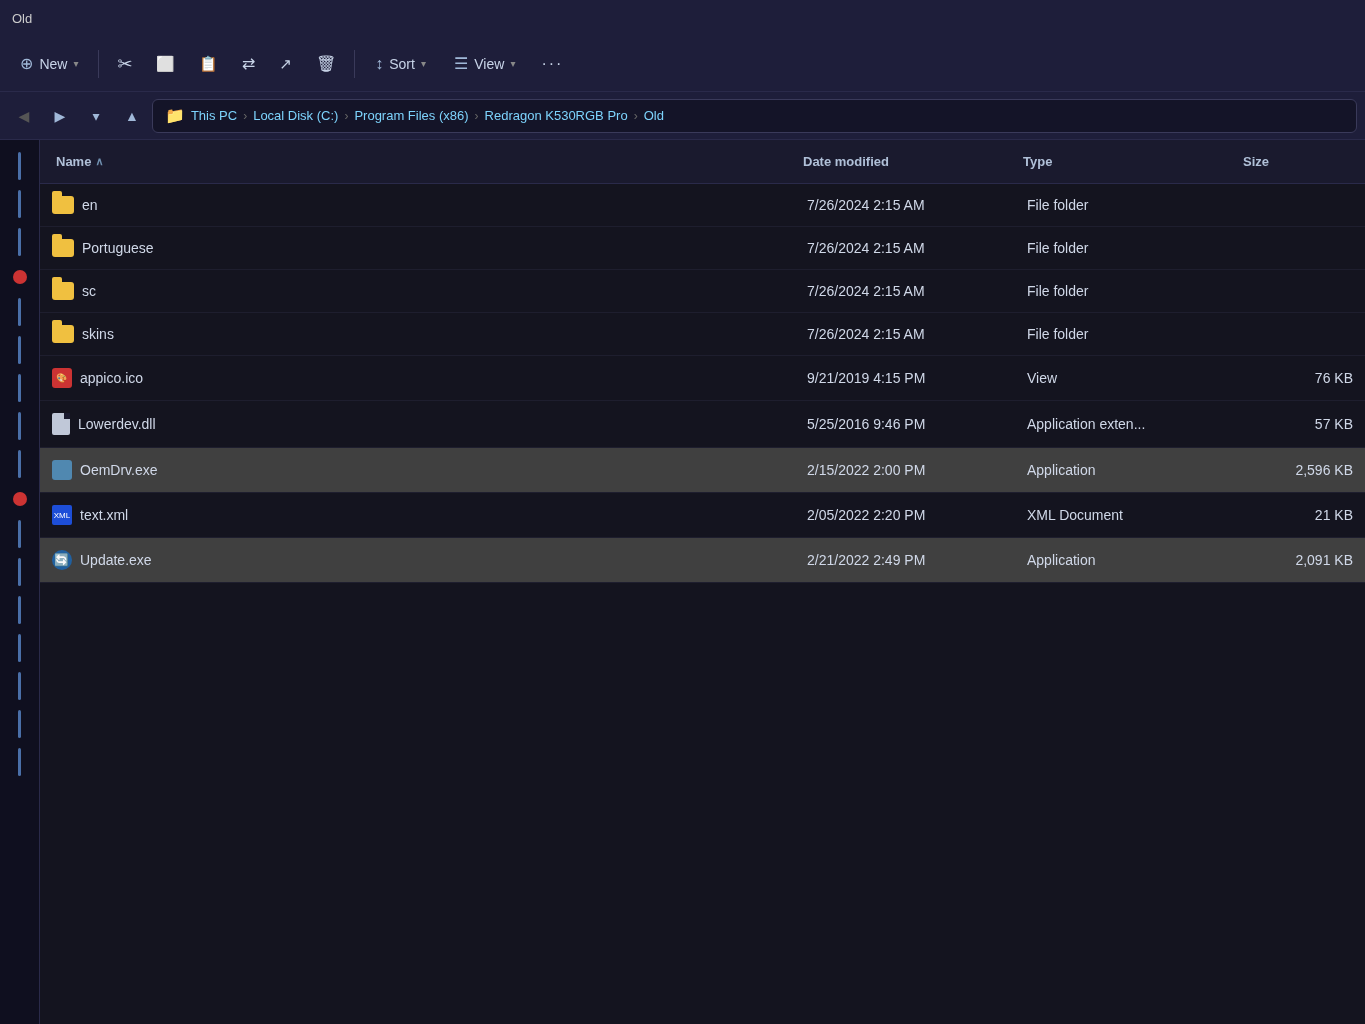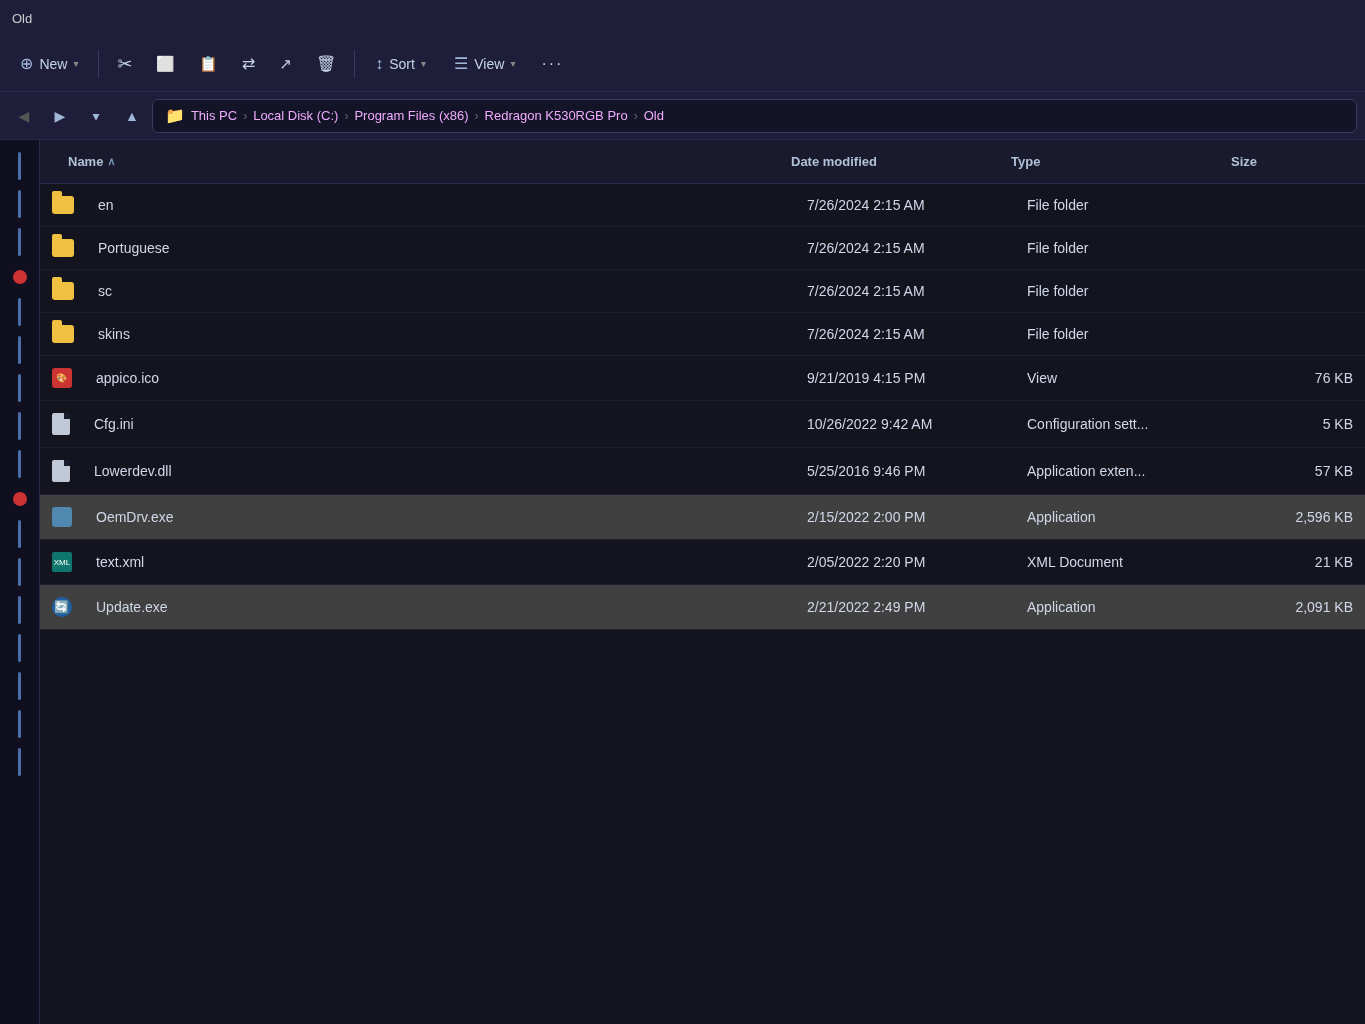--- a/index.html
+++ b/index.html
@@ -119,21 +119,21 @@
       color: #f0c040;
       font-size: 16px;
     }
 
     .address-separator {
       color: #666;
       font-size: 12px;
     }
 
     .address-segment {
-      color: #f0abfc;
+      color: #7dd3fc;
       font-weight: 500;
     }
 
     
     .main-container {
       display: flex;
       height: calc(1024px - 36px - 56px - 48px);
       background: #12121f;
     }
 
@@ -169,21 +169,21 @@
     .file-list-area {
       flex: 1;
       background: #14141f;
       overflow-y: auto;
     }
 
     
     .column-headers {
       display: grid;
       grid-template-columns: 1fr 220px 220px 130px;
-      padding: 8px 16px;
+      padding: 8px 4px;
       border-bottom: 1px solid #2a2a4a;
       background: #1a1a2e;
       position: sticky;
       top: 0;
       z-index: 10;
     }
 
     .col-header {
       padding: 6px 12px;
       font-size: 13px;
@@ -213,21 +213,21 @@
       background: #404040;
     }
 
     .file-cell {
       padding: 10px 12px;
       font-size: 14px;
       font-weight: 500;
       color: #d0d8e8;
       display: flex;
       align-items: center;
-      gap: 24px;
+      gap: 8px;
       white-space: nowrap;
       overflow: hidden;
       text-overflow: ellipsis;
     }
 
     .file-cell.size-cell {
       justify-content: flex-end;
     }
 
     
@@ -293,21 +293,21 @@
       background: #3a6080;
       border-radius: 3px;
       flex-shrink: 0;
       position: relative;
     }
 
     
     .xml-icon {
       width: 20px;
       height: 20px;
-      background: #0f766e;
+      background: #1d4ed8;
       border-radius: 2px;
       flex-shrink: 0;
       display: flex;
       align-items: center;
       justify-content: center;
       font-size: 8px;
       color: white;
     }
 
     
@@ -510,35 +510,20 @@
     <div class="file-cell">
       <span>View</span>
     </div>
     <div class="file-cell size-cell">
       <span>76 KB</span>
     </div>
   </div>
         <div class="file-row">
     <div class="file-cell">
       <div class="file-icon"></div>
-      <span>Cfg.ini</span>
-    </div>
-    <div class="file-cell">
-      <span>10/26/2022 9:42 AM</span>
-    </div>
-    <div class="file-cell">
-      <span>Configuration sett...</span>
-    </div>
-    <div class="file-cell size-cell">
-      <span>5 KB</span>
-    </div>
-  </div>
-        <div class="file-row">
-    <div class="file-cell">
-      <div class="file-icon"></div>
       <span>Lowerdev.dll</span>
     </div>
     <div class="file-cell">
       <span>5/25/2016 9:46 PM</span>
     </div>
     <div class="file-cell">
       <span>Application exten...</span>
     </div>
     <div class="file-cell size-cell">
       <span>57 KB</span>

